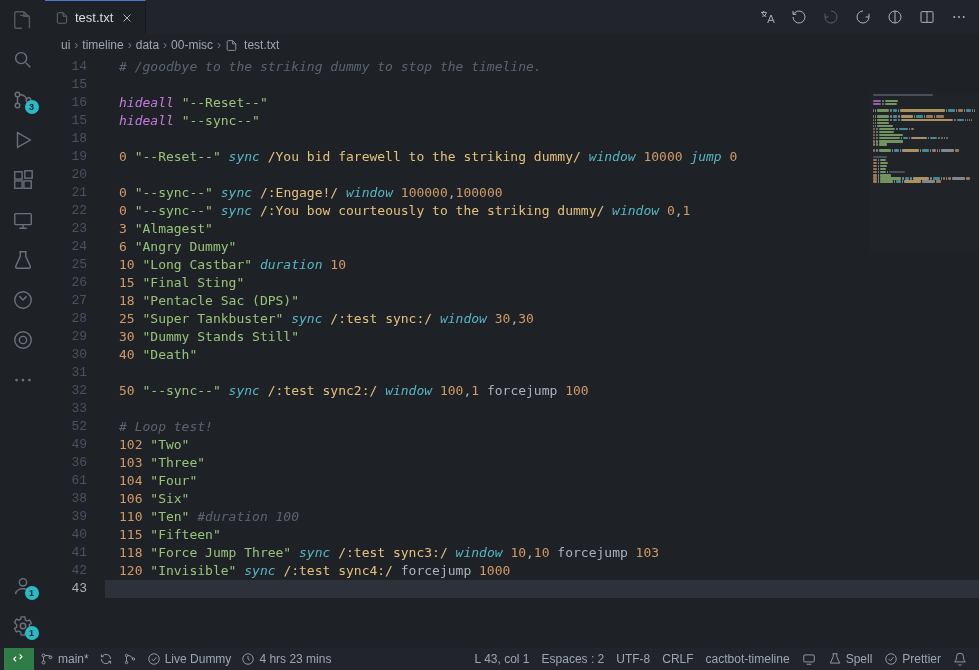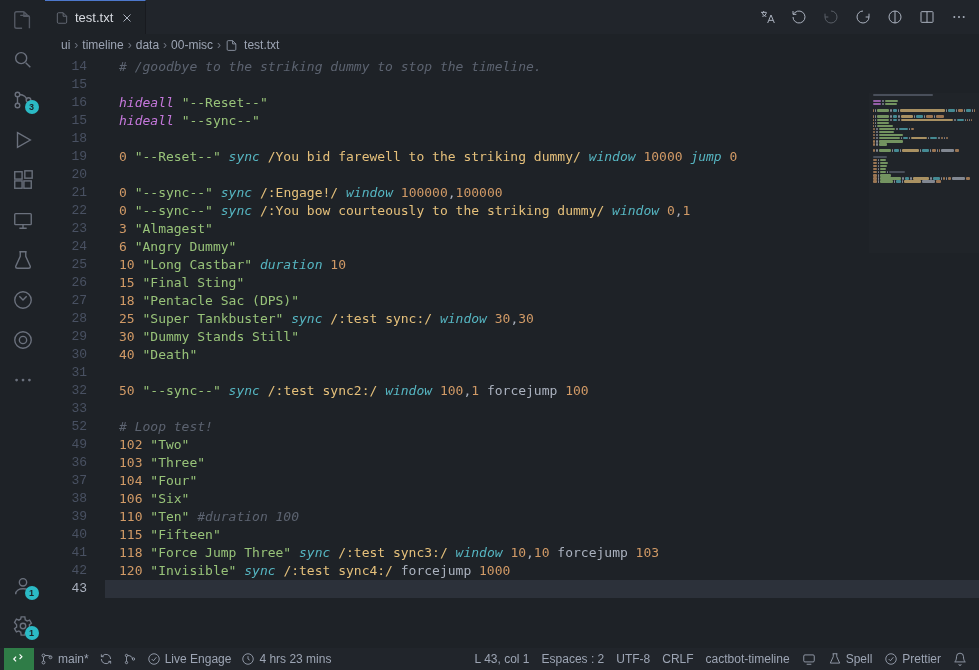--- a/index.html
+++ b/index.html
@@ -346,21 +346,21 @@
             <div class="ln">27</div>
             <div class="ln">28</div>
             <div class="ln">29</div>
             <div class="ln">30</div>
             <div class="ln">31</div>
             <div class="ln">32</div>
             <div class="ln">33</div>
             <div class="ln">52</div>
             <div class="ln">49</div>
             <div class="ln">36</div>
-            <div class="ln">37</div>
+            <div class="ln">61</div>
             <div class="ln">38</div>
             <div class="ln">39</div>
             <div class="ln">40</div>
             <div class="ln">41</div>
             <div class="ln">42</div>
             <div class="ln current">43</div>
           </div>
         <div class="code-lines" id="code"><div class="line"><span class="t-comment"># /goodbye to the striking dummy to stop the timeline.</span></div><div class="line"></div><div class="line"><span class="t-kw">hideall</span><span class="t-plain"> </span><span class="t-str">"--Reset--"</span></div><div class="line"><span class="t-kw">hideall</span><span class="t-plain"> </span><span class="t-str">"--sync--"</span></div><div class="line"></div><div class="line"><span class="t-num">0</span><span class="t-plain"> </span><span class="t-str">"--Reset--"</span><span class="t-plain"> </span><span class="t-kw2">sync</span><span class="t-plain"> </span><span class="t-regex">/You bid farewell to the striking dummy/</span><span class="t-plain"> </span><span class="t-kw2">window</span><span class="t-plain"> </span><span class="t-num">10000</span><span class="t-plain"> </span><span class="t-kw2">jump</span><span class="t-plain"> </span><span class="t-num">0</span></div><div class="line"></div><div class="line"><span class="t-num">0</span><span class="t-plain"> </span><span class="t-str">"--sync--"</span><span class="t-plain"> </span><span class="t-kw2">sync</span><span class="t-plain"> </span><span class="t-regex">/:Engage!/</span><span class="t-plain"> </span><span class="t-kw2">window</span><span class="t-plain"> </span><span class="t-num">100000</span><span class="t-plain">,</span><span class="t-num">100000</span></div><div class="line"><span class="t-num">0</span><span class="t-plain"> </span><span class="t-str">"--sync--"</span><span class="t-plain"> </span><span class="t-kw2">sync</span><span class="t-plain"> </span><span class="t-regex">/:You bow courteously to the striking dummy/</span><span class="t-plain"> </span><span class="t-kw2">window</span><span class="t-plain"> </span><span class="t-num">0</span><span class="t-plain">,</span><span class="t-num">1</span></div><div class="line"><span class="t-num">3</span><span class="t-plain"> </span><span class="t-str">"Almagest"</span></div><div class="line"><span class="t-num">6</span><span class="t-plain"> </span><span class="t-str">"Angry Dummy"</span></div><div class="line"><span class="t-num">10</span><span class="t-plain"> </span><span class="t-str">"Long Castbar"</span><span class="t-plain"> </span><span class="t-kw2">duration</span><span class="t-plain"> </span><span class="t-num">10</span></div><div class="line"><span class="t-num">15</span><span class="t-plain"> </span><span class="t-str">"Final Sting"</span></div><div class="line"><span class="t-num">18</span><span class="t-plain"> </span><span class="t-str">"Pentacle Sac (DPS)"</span></div><div class="line"><span class="t-num">25</span><span class="t-plain"> </span><span class="t-str">"Super Tankbuster"</span><span class="t-plain"> </span><span class="t-kw2">sync</span><span class="t-plain"> </span><span class="t-regex">/:test sync:/</span><span class="t-plain"> </span><span class="t-kw2">window</span><span class="t-plain"> </span><span class="t-num">30</span><span class="t-plain">,</span><span class="t-num">30</span></div><div class="line"><span class="t-num">30</span><span class="t-plain"> </span><span class="t-str">"Dummy Stands Still"</span></div><div class="line"><span class="t-num">40</span><span class="t-plain"> </span><span class="t-str">"Death"</span></div><div class="line"></div><div class="line"><span class="t-num">50</span><span class="t-plain"> </span><span class="t-str">"--sync--"</span><span class="t-plain"> </span><span class="t-kw2">sync</span><span class="t-plain"> </span><span class="t-regex">/:test sync2:/</span><span class="t-plain"> </span><span class="t-kw2">window</span><span class="t-plain"> </span><span class="t-num">100</span><span class="t-plain">,</span><span class="t-num">1</span><span class="t-plain"> forcejump </span><span class="t-num">100</span></div><div class="line"></div><div class="line"><span class="t-comment"># Loop test!</span></div><div class="line"><span class="t-num">102</span><span class="t-plain"> </span><span class="t-str">"Two"</span></div><div class="line"><span class="t-num">103</span><span class="t-plain"> </span><span class="t-str">"Three"</span></div><div class="line"><span class="t-num">104</span><span class="t-plain"> </span><span class="t-str">"Four"</span></div><div class="line"><span class="t-num">106</span><span class="t-plain"> </span><span class="t-str">"Six"</span></div><div class="line"><span class="t-num">110</span><span class="t-plain"> </span><span class="t-str">"Ten"</span><span class="t-plain"> </span><span class="t-comment">#duration 100</span></div><div class="line"><span class="t-num">115</span><span class="t-plain"> </span><span class="t-str">"Fifteen"</span></div><div class="line"><span class="t-num">118</span><span class="t-plain"> </span><span class="t-str">"Force Jump Three"</span><span class="t-plain"> </span><span class="t-kw2">sync</span><span class="t-plain"> </span><span class="t-regex">/:test sync3:/</span><span class="t-plain"> </span><span class="t-kw2">window</span><span class="t-plain"> </span><span class="t-num">10</span><span class="t-plain">,</span><span class="t-num">10</span><span class="t-plain"> forcejump </span><span class="t-num">103</span></div><div class="line"><span class="t-num">120</span><span class="t-plain"> </span><span class="t-str">"Invisible"</span><span class="t-plain"> </span><span class="t-kw2">sync</span><span class="t-plain"> </span><span class="t-regex">/:test sync4:/</span><span class="t-plain"> forcejump </span><span class="t-num">1000</span></div><div class="line current"></div></div>
         <div class="minimap" id="minimap">
             <div class="mm-line">
@@ -599,21 +599,21 @@
             <path d="M6 8v8M8 6c6 0 8 3 8 6"></path>
           </svg>
         </span>
       <span class="status-item">
           <span class="si-icon">
             <svg width="14" height="14" viewBox="0 0 24 24" fill="none" stroke="currentColor" stroke-width="1.5">
               <circle cx="12" cy="12" r="9"></circle>
               <path d="M8 12l3 3 5-6"></path>
             </svg>
           </span>
-          <span>Live Engage</span>
+          <span>Live Dummy</span>
         </span>
       <span class="status-item">
           <span class="si-icon">
             <svg width="14" height="14" viewBox="0 0 24 24" fill="none" stroke="currentColor" stroke-width="1.5">
               <circle cx="12" cy="12" r="9"></circle>
               <path d="M12 7v5l3 2"></path>
             </svg>
           </span>
           <span>4 hrs 23 mins</span>
         </span>

